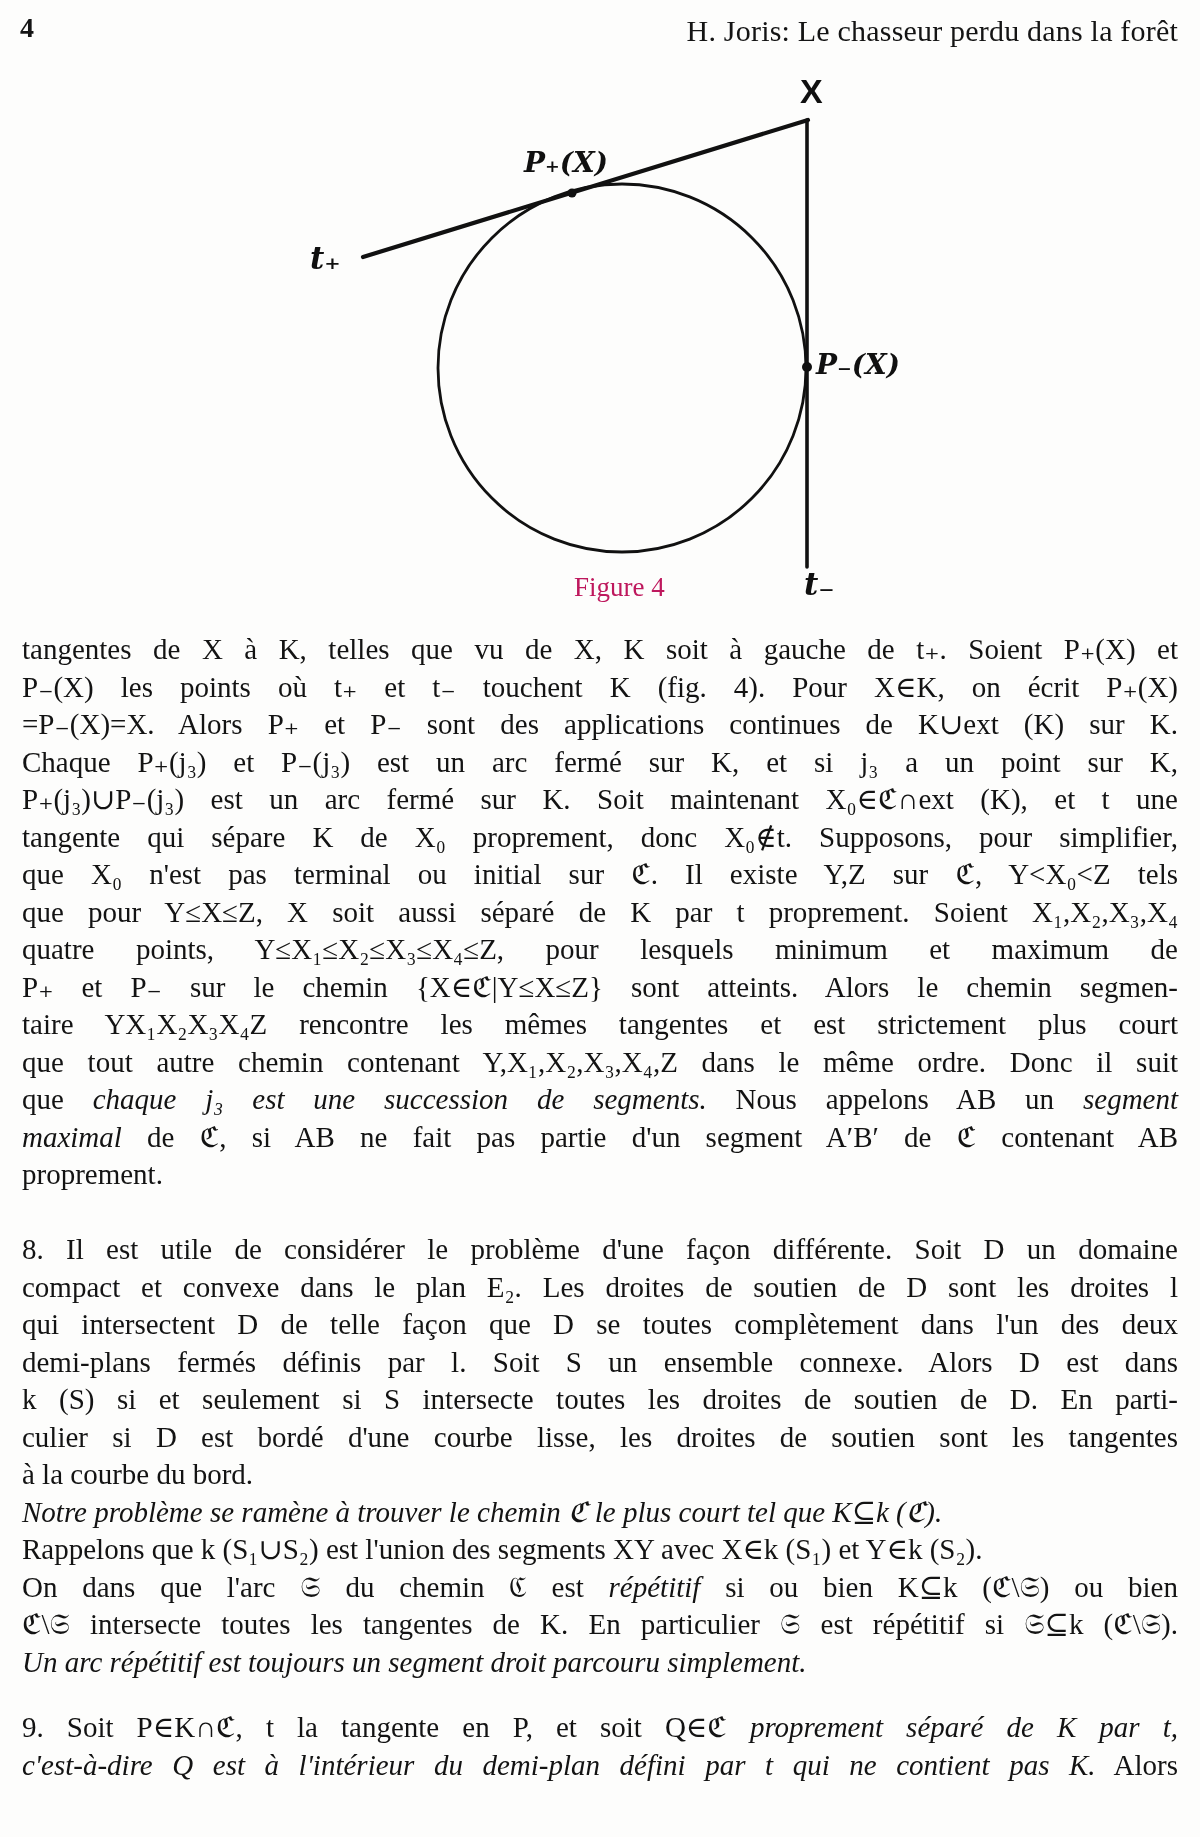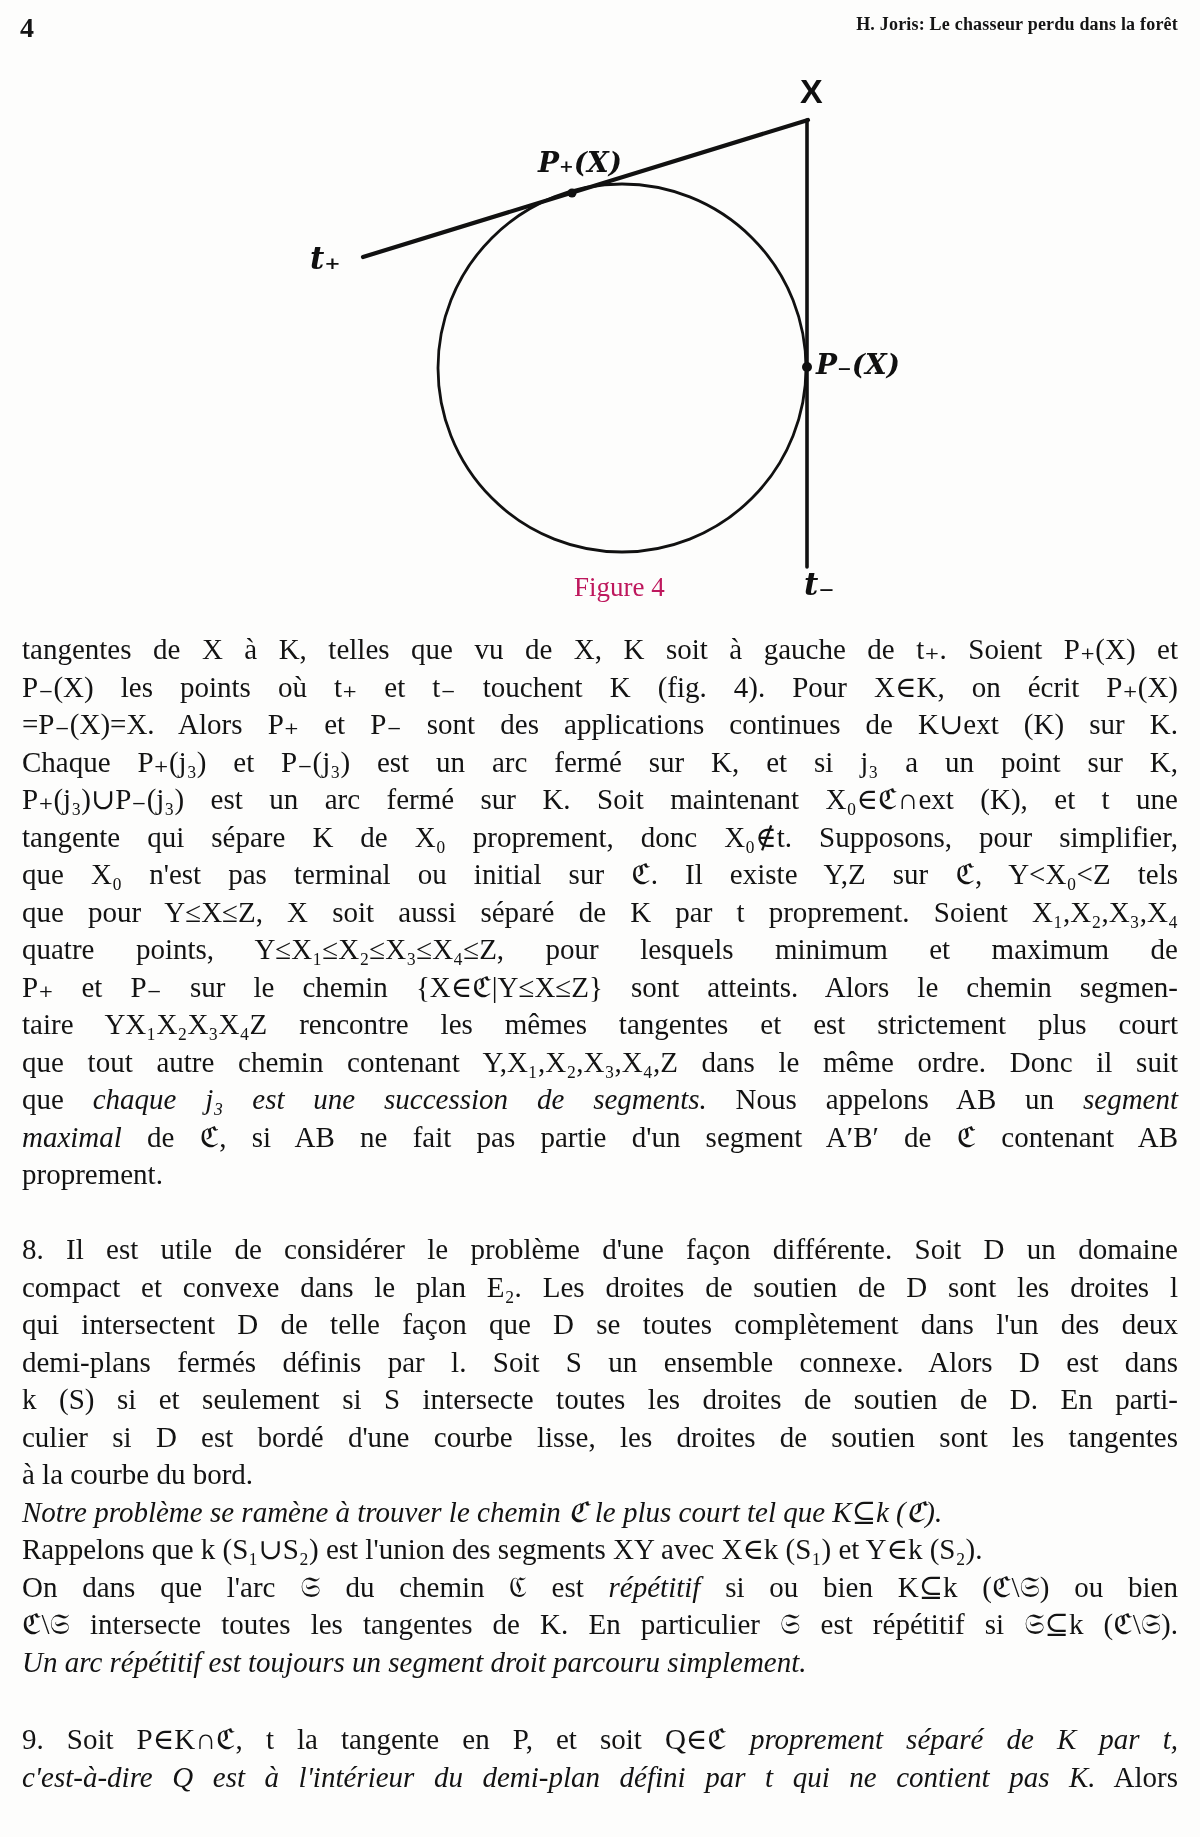--- a/index.html
+++ b/index.html
@@ -11,50 +11,50 @@
     font-family:"Liberation Serif","DejaVu Serif",serif;
     overflow:hidden;
     margin:0 auto;
   }
   .pageno{
     position:absolute;left:20px;top:12px;
     font-size:28px;font-weight:bold;
   }
   .runhead{
     position:absolute;right:22px;top:14px;
-    font-size:18px;font-weight:bold;
+    font-size:30px;font-weight:normal;
     letter-spacing:0.2px;
   }
   .fig-svg{position:absolute;left:0;top:0;}
   .fig-label{
     position:absolute;
     font-family:"DejaVu Serif","Liberation Serif",serif;
     font-style:italic;
     font-weight:600;
     color:#101010;
     white-space:nowrap;
   }
   .fl-x{left:800px;top:72px;font-size:34px;font-style:normal;font-family:"Liberation Sans","DejaVu Sans",sans-serif;font-weight:bold;}
-  .fl-pplus{left:524px;top:146px;font-size:28px;margin-left:14px;}
+  .fl-pplus{left:524px;top:146px;font-size:28px;}
   .fl-pminus{left:816px;top:348px;font-size:28px;font-style:italic;}
   .fl-tplus{left:310px;top:240px;font-size:31px;}
   .fl-tminus{left:804px;top:566px;font-size:31px;}
   .fig-caption{
     position:absolute;left:574px;top:572px;
     font-size:27px;color:#be185d;
     font-family:"Liberation Serif","DejaVu Serif",serif;
   }
   .textcol{
     position:absolute;left:22px;top:631px;width:1156px;
     font-size:29px;line-height:37.5px;
     color:#131313;
   }
   .para{margin:0;padding:0;}
   .p8{margin-top:37.5px;}
-  .p9{margin-top:40px;}
+  .p9{margin-top:28px;}
   .line{
     text-align:justify;
     text-align-last:justify;
     white-space:normal;
   }
   .line.nojust{text-align-last:left;}
   .it{font-style:italic;}
   .rm{font-style:normal;}
 </style>
 </head>

